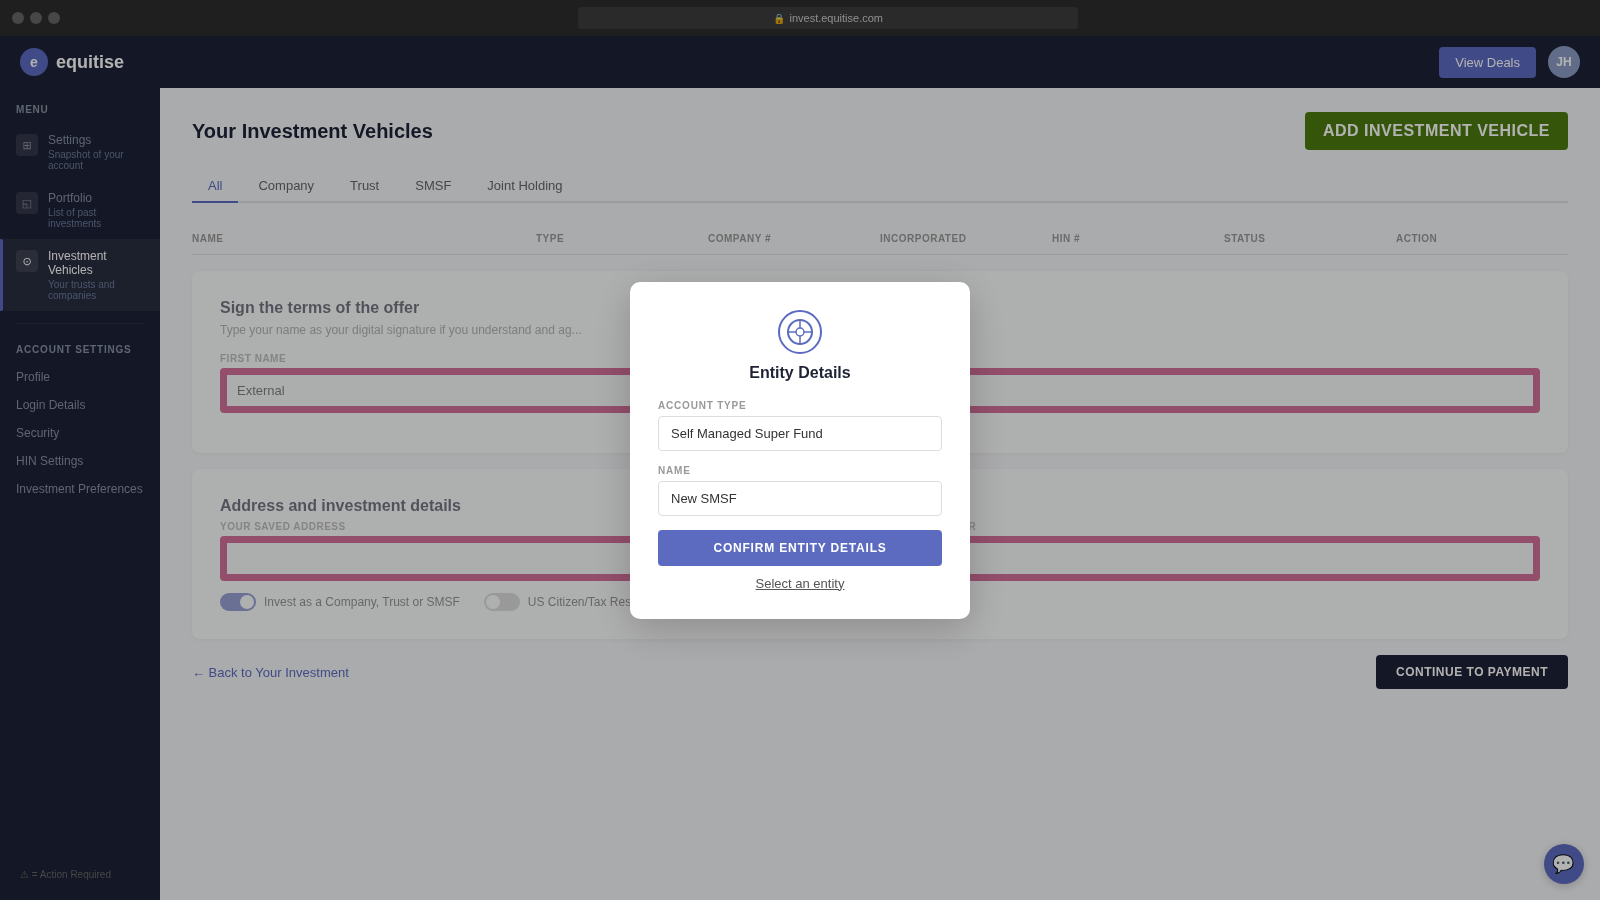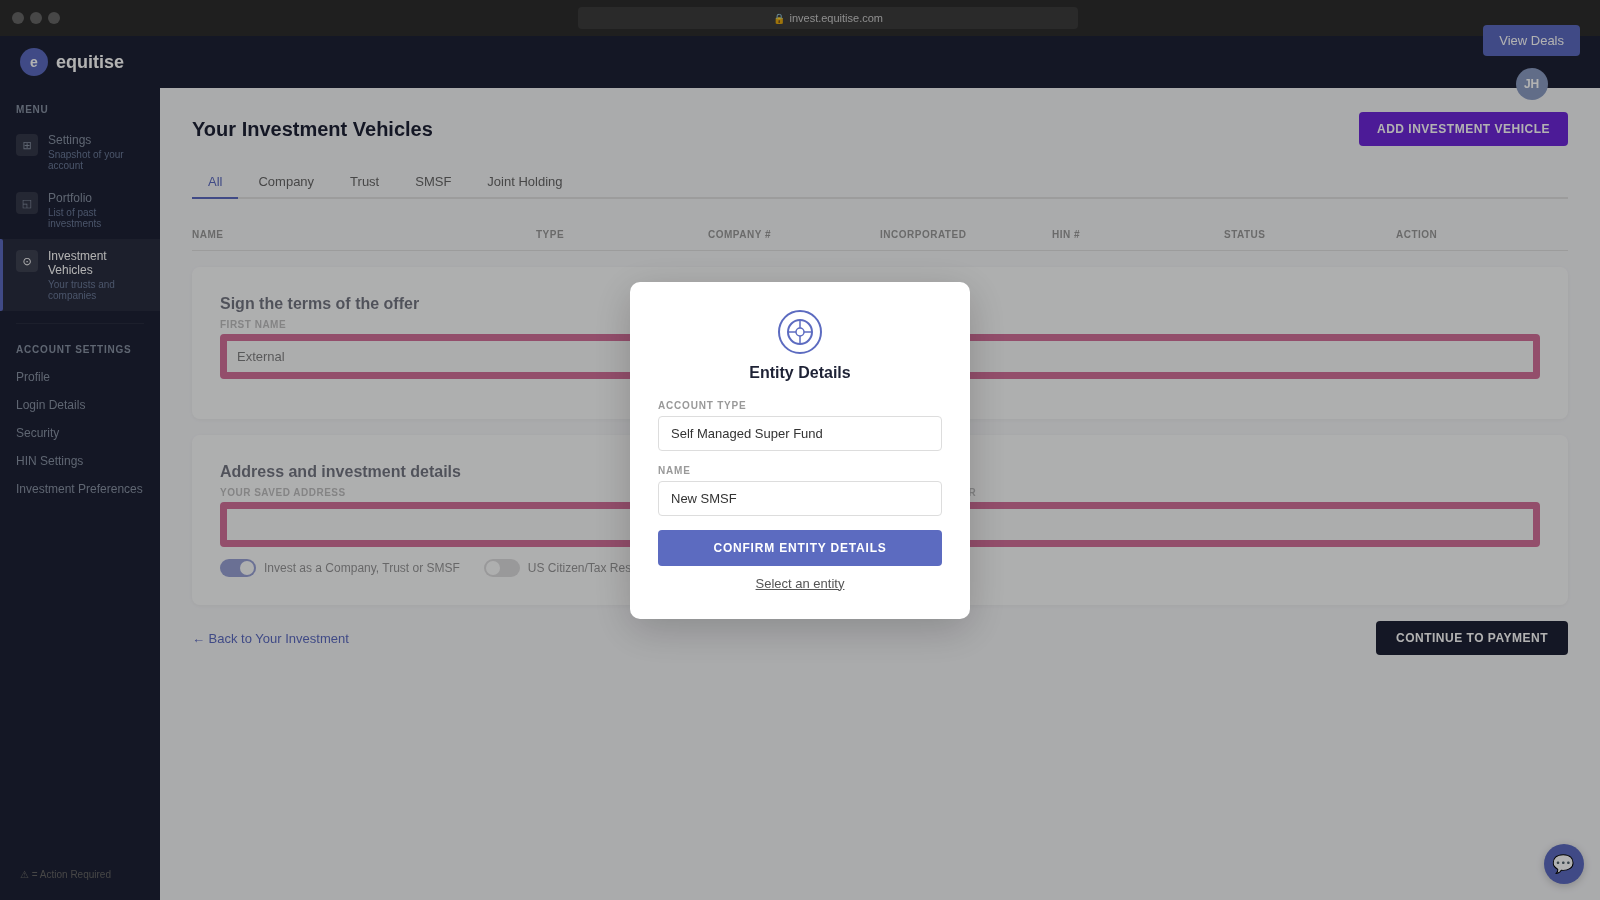--- a/index.html
+++ b/index.html
@@ -53,21 +53,21 @@
       height: 28px;
       background: #5c6bc0;
       border-radius: 50%;
       display: flex;
       align-items: center;
       justify-content: center;
       color: white;
       font-size: 14px;
       font-weight: bold;
     }
-    .header-right { display: flex; align-items: center; gap: 12px; flex-direction: column; }
+    .header-right { display: flex; align-items: center; gap: 12px; }
     .view-deals-btn {
       background: #5c6bc0;
       color: white;
       border: none;
       padding: 8px 16px;
       border-radius: 4px;
       cursor: pointer;
       font-size: 13px;
       font-weight: 500;
     }
@@ -175,27 +175,27 @@
     }
 
     .page-header {
       display: flex;
       justify-content: space-between;
       align-items: center;
       margin-bottom: 20px;
     }
     .page-title { font-size: 20px; font-weight: 600; color: #1e2235; }
     .add-vehicle-btn {
-      background: #6d28d9;
+      background: #4d7c0f;
       color: white;
       border: none;
       padding: 10px 18px;
       border-radius: 4px;
       cursor: pointer;
-      font-size: 12px;
+      font-size: 16px;
       font-weight: 600;
       letter-spacing: 0.5px;
       text-transform: uppercase;
     }
 
     
     .tabs {
       display: flex;
       gap: 4px;
       border-bottom: 2px solid #e0e0e0;
@@ -517,20 +517,21 @@
       <div class="table-col-header">TYPE</div>
       <div class="table-col-header">COMPANY #</div>
       <div class="table-col-header">INCORPORATED</div>
       <div class="table-col-header">HIN #</div>
       <div class="table-col-header">STATUS</div>
       <div class="table-col-header">ACTION</div>
     </div>
 
     <div class="bg-card">
       <h3>Sign the terms of the offer</h3>
+      <p>Type your name as your digital signature if you understand and ag...</p>
       <div class="field-row">
         <div class="field-group">
           <div class="field-label">FIRST NAME</div>
           <input class="field-input" type="text" value="External" style="">
         </div>
         <div class="field-group">
           <div class="field-label">LAST NAME</div>
           <input class="field-input" type="text" value="Investor" style="">
         </div>
       </div>

